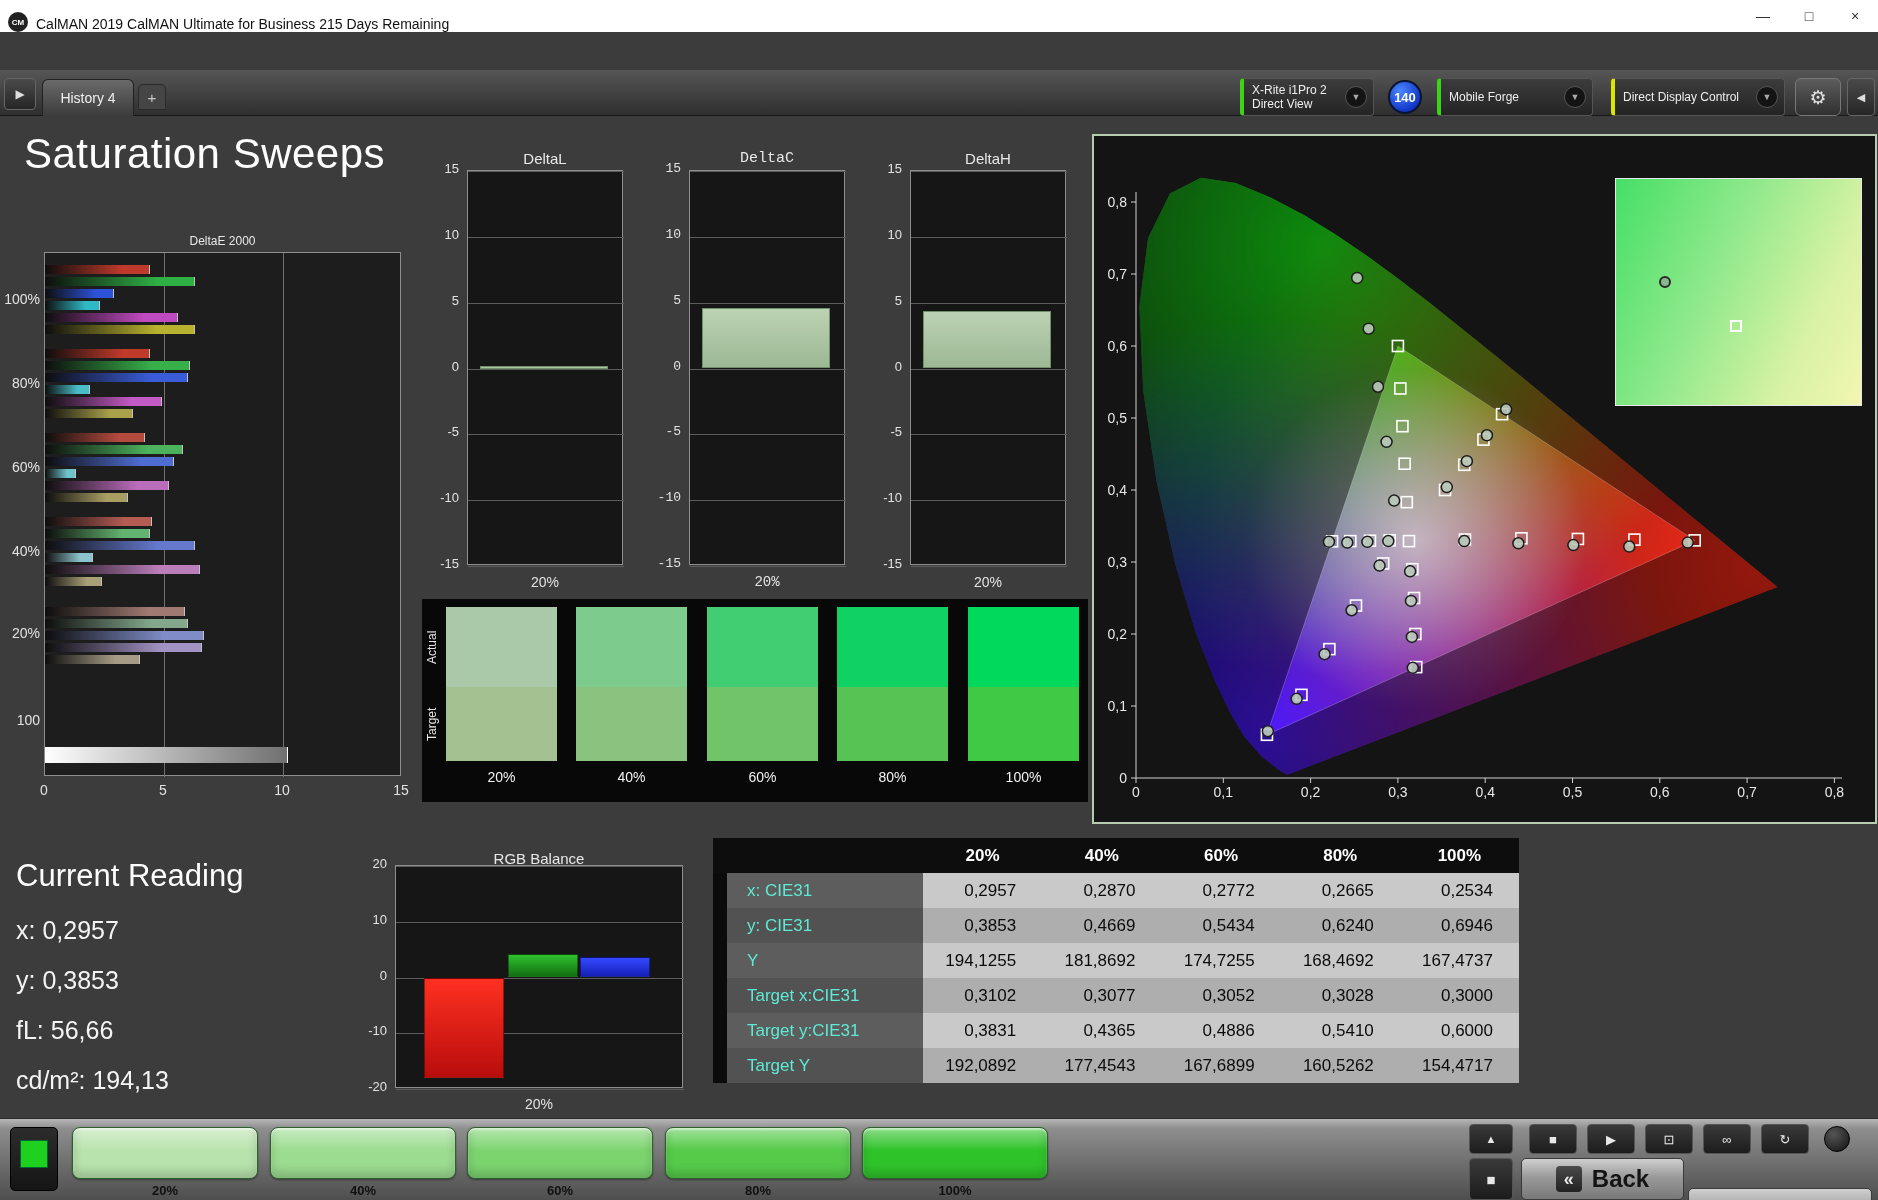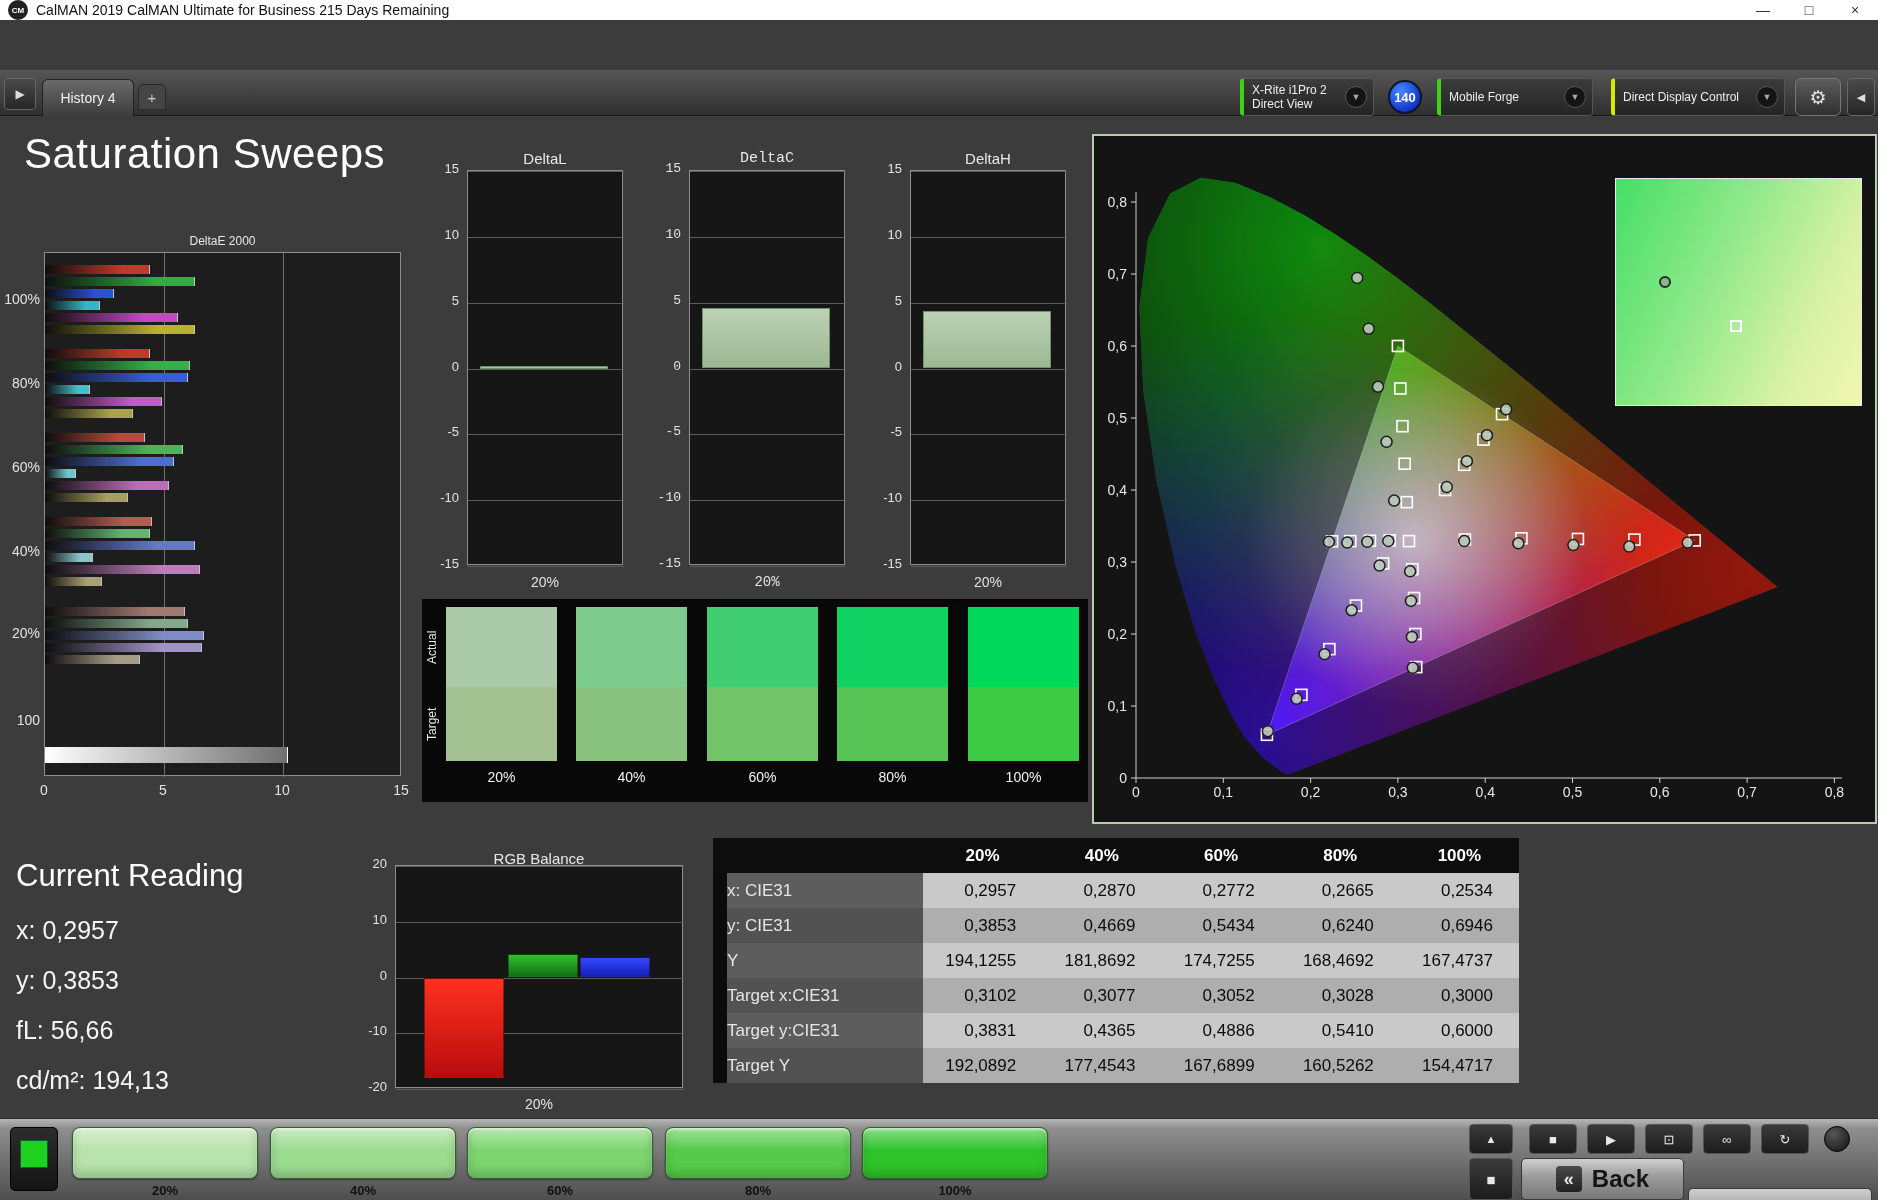--- a/index.html
+++ b/index.html
@@ -1,20 +1,20 @@
 <!DOCTYPE html>
 <html><head>
 <meta charset="utf-8">
 <style>
   *{margin:0;padding:0;box-sizing:border-box;}
   body{width:1878px;height:1200px;background:#3c3c3c;font-family:"Liberation Sans",sans-serif;overflow:hidden;}
   .app{position:relative;width:1878px;height:1200px;background:#3c3c3c;overflow:hidden;}
 
   
-  .titlebar{position:absolute;left:0;top:0;width:100%;height:20px;background:#ffffff;display:flex;align-items:center;}
+  .titlebar{position:absolute;left:0;top:0;width:100%;height:32px;background:#ffffff;display:flex;align-items:flex-end;}
   .app-icon{width:20px;height:20px;border-radius:50%;background:#222;color:#fff;font-size:8px;font-weight:bold;display:flex;align-items:center;justify-content:center;margin:0 8px;}
   .title-text{font-size:14px;color:#111;}
   .win-controls{margin-left:auto;display:flex;height:100%;}
   .win-btn{width:46px;height:100%;display:flex;align-items:center;justify-content:center;font-size:14px;color:#333;}
 
   
   .brand-row{position:absolute;top:32px;left:0;width:100%;height:38px;background:#151515;}
   .logo{position:absolute;left:2px;top:0;width:238px;height:38px;background:linear-gradient(180deg,#ff4438,#d01818 45%,#a80d0d);border:1px solid #7c1010;display:flex;align-items:center;padding-left:14px;}
   .logo-text{color:#fff;font-size:30px;font-weight:bold;font-style:italic;letter-spacing:1px;text-shadow:1px 2px 2px rgba(0,0,0,.5);}
   .logo-menu{margin-left:auto;margin-right:10px;width:24px;height:24px;border-radius:50%;background:#8c1212;display:flex;align-items:center;justify-content:center;}
@@ -83,21 +83,21 @@
   .rgb-plot{position:absolute;left:40px;top:15px;width:288px;height:223px;background:#161616;border:1px solid #8e8e8e;}
   .rgb-ytick{position:absolute;left:0;width:32px;text-align:right;font-size:13px;color:#e2e2e2;}
   .rgb-bar{position:absolute;border:1px solid rgba(0,0,0,.4);}
   .rgb-xlabel{position:absolute;left:40px;top:246px;width:288px;text-align:center;font-size:14px;color:#e2e2e2;}
 
   
   #table{position:absolute;left:713px;top:838px;width:806px;display:grid;grid-template-columns:14px 196px repeat(5,1fr);grid-auto-rows:35px;}
   .tc{display:flex;align-items:center;font-size:17px;}
   .tc.strip{background:#0b0b0b;}
   .tc.th{background:#0d0d0d;color:#fff;font-weight:bold;justify-content:center;}
-  .tc.lab{background:#5d5d5d;color:#e5e5e5;padding-left:0;}
+  .tc.lab{background:#5d5d5d;color:#5eead4;padding-left:20px;}
   .tc.lab.even{background:#525252;}
   .tc.val{color:#0b0b0b;justify-content:flex-end;padding-right:26px;}
   .tc.val.odd{background:#c9c9c9;}
   .tc.val.even{background:#aeaeae;}
 
   
   #bottom-bar{position:absolute;left:0;top:1118px;width:100%;height:82px;background:linear-gradient(180deg,#b6b6b6,#8e8e8e 12%,#6e6e6e 55%,#4e4e4e);border-top:1px solid #2a2a2a;}
   #active-btn{position:absolute;left:10px;top:8px;width:48px;height:64px;background:linear-gradient(180deg,#2c2c2c,#151515);border:1px solid #000;border-radius:5px;}
   #active-swatch{position:absolute;left:9px;top:12px;width:28px;height:28px;border:1px solid #063;}
   #level-buttons{position:absolute;inset:0;}

